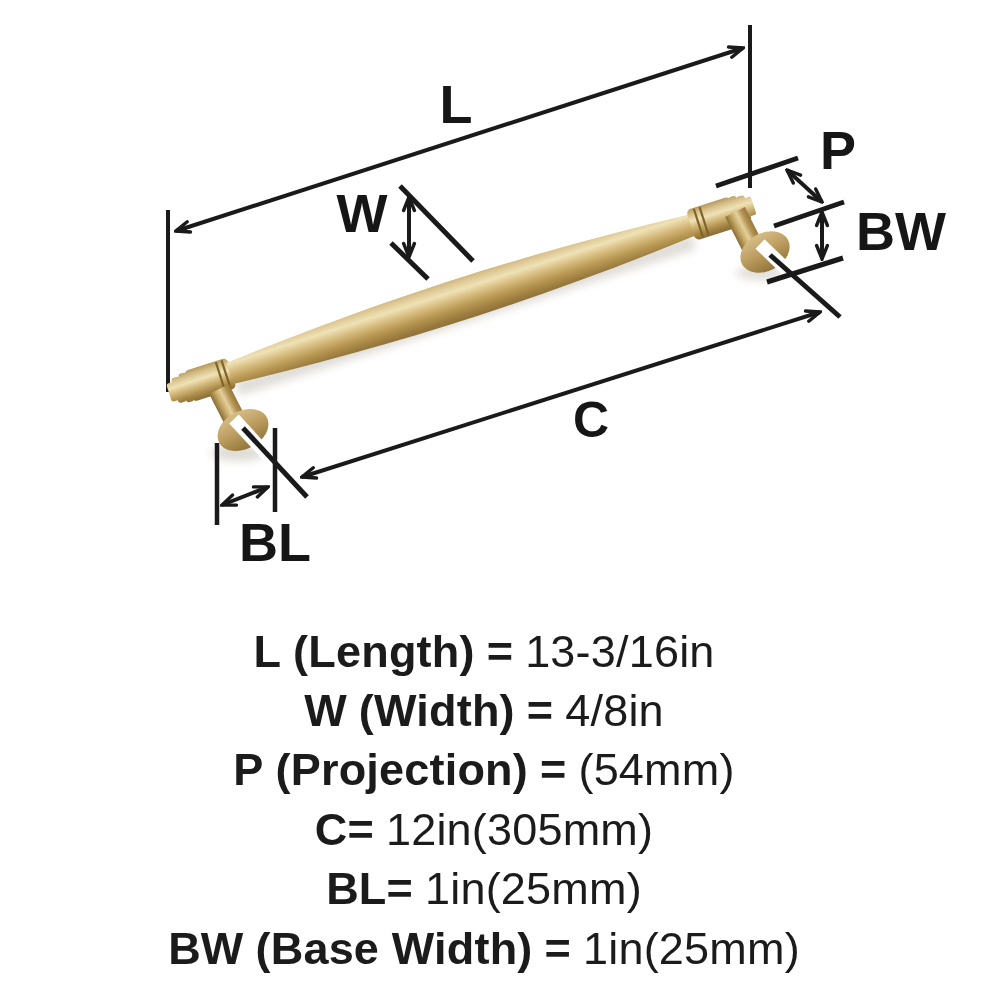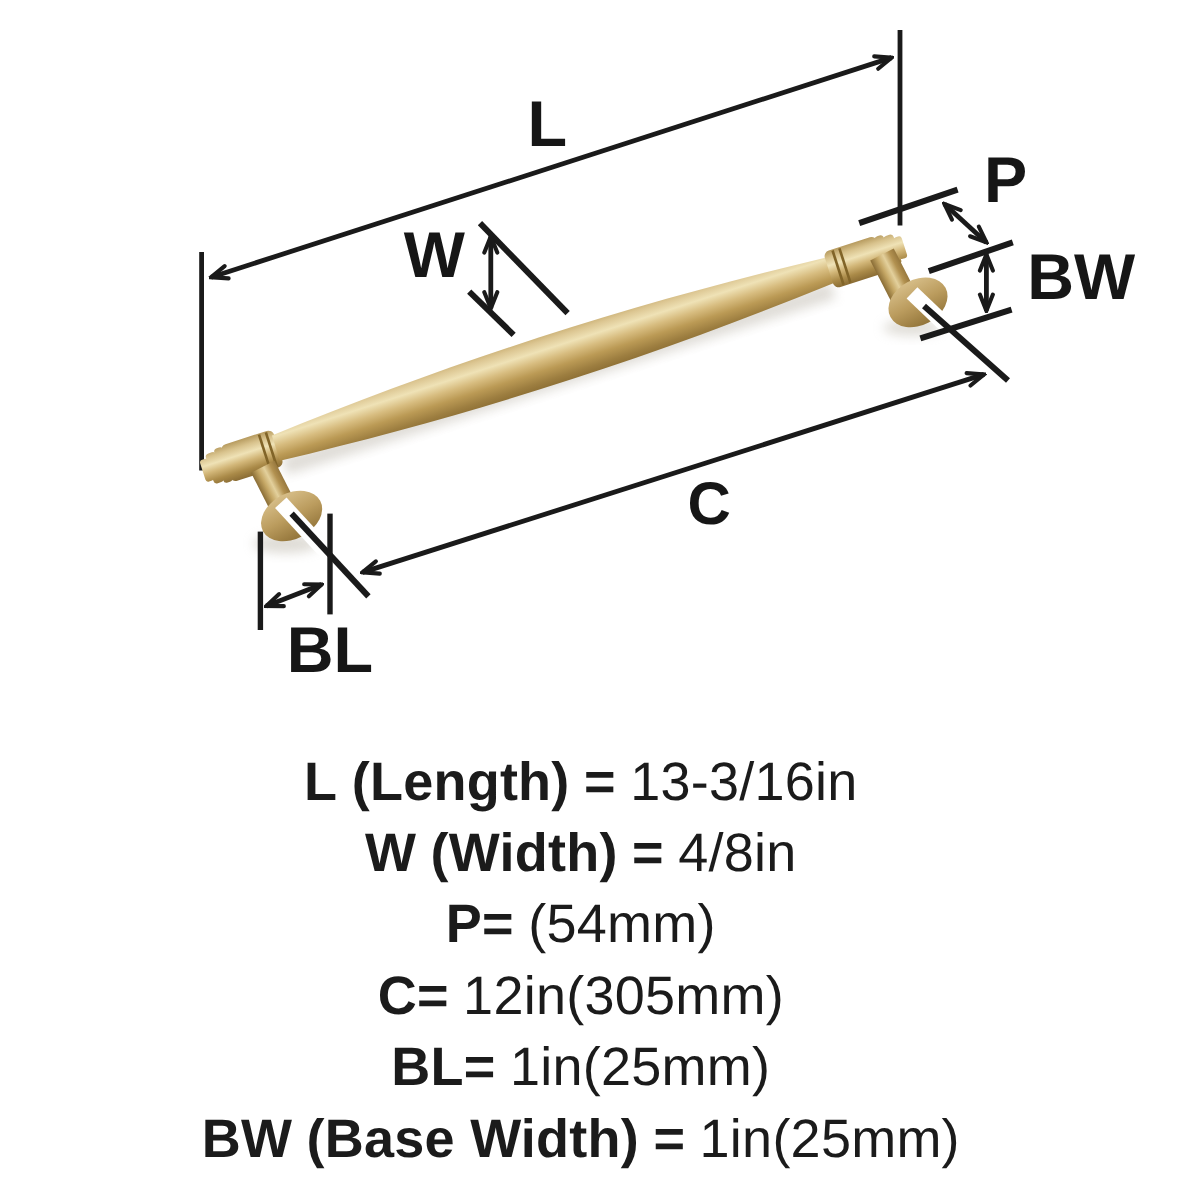--- a/index.html
+++ b/index.html
@@ -136,21 +136,21 @@
   </svg>
 
   <div id="spec-block">
     <div class="spec-row">
       <span class="lab">L</span><span class="nam">(Length)</span><span class="eq">=</span><span class="val">13-3/16in</span>
     </div>
     <div class="spec-row">
       <span class="lab">W</span><span class="nam">(Width)</span><span class="eq">=</span><span class="val">4/8in</span>
     </div>
     <div class="spec-row">
-      <span class="lab">P</span><span class="eq">=</span><span class="met">(54mm)</span>
+      <span class="lab">P</span><span class="nam">(Projection)</span><span class="eq">=</span><span class="met">(54mm)</span>
     </div>
     <div class="spec-row">
       <span class="lab">C</span><span class="eq">=</span><span class="val">12in</span><span class="met">(305mm)</span>
     </div>
     <div class="spec-row">
       <span class="lab">BL</span><span class="eq">=</span><span class="val">1in</span><span class="met">(25mm)</span>
     </div>
     <div class="spec-row">
       <span class="lab">BW</span><span class="nam">(Base Width)</span><span class="eq">=</span><span class="val">1in</span><span class="met">(25mm)</span>
     </div>

